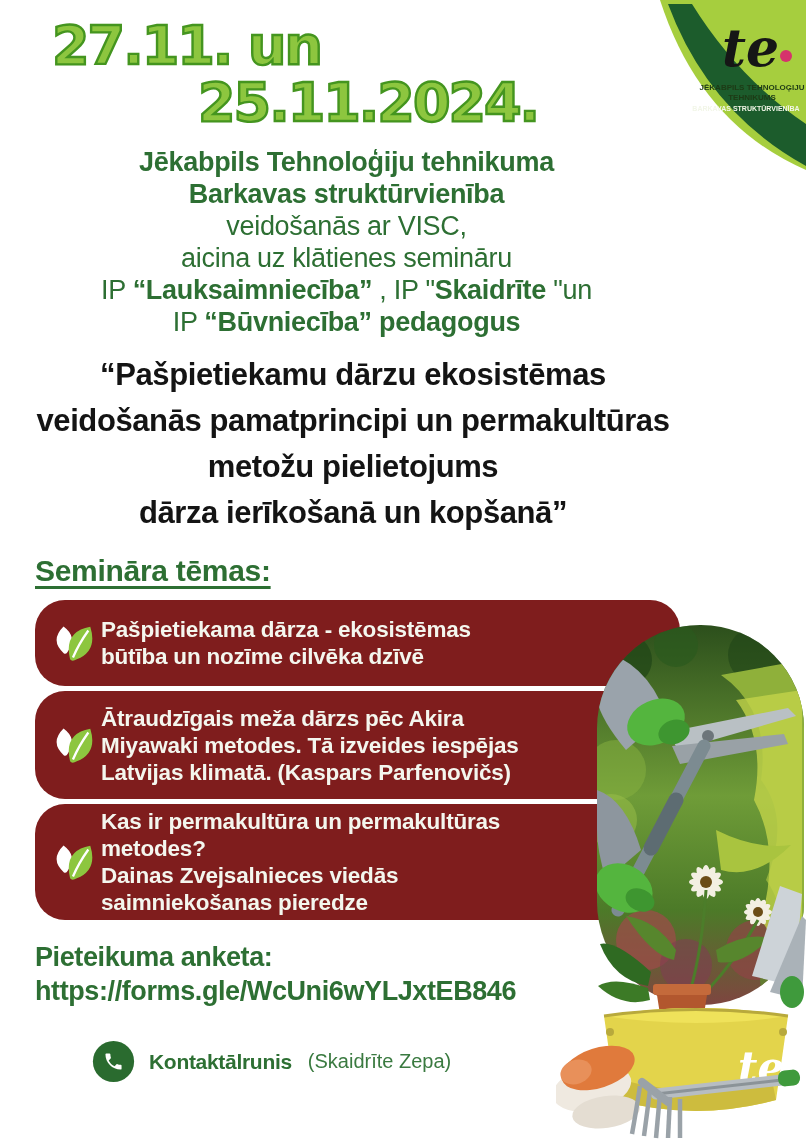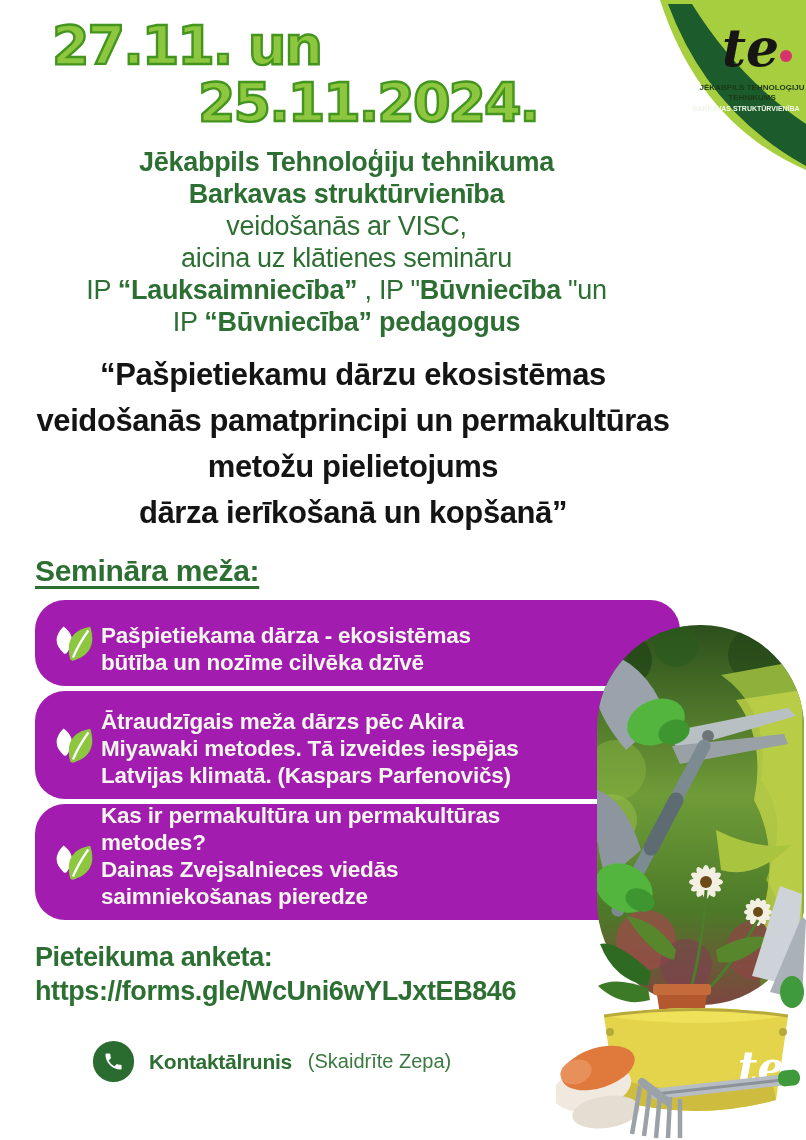--- a/index.html
+++ b/index.html
@@ -33,23 +33,23 @@
     letter-spacing:-0.4px;white-space:pre-line;
   }
   
   .topics-heading{
     position:absolute;left:35px;top:554px;
     color:#2d6f33;font-weight:800;font-size:30px;letter-spacing:-0.3px;
     text-decoration:underline;text-decoration-thickness:3px;text-underline-offset:5px;
   }
   .topic-box{
     position:absolute;left:35px;width:645px;
-    background:#a21caf;border-radius:30px;
+    background:#7f1d1d;border-radius:30px;
     color:#f4f6ee;font-weight:700;font-size:22.5px;line-height:27px;
-    display:flex;align-items:flex-end;box-sizing:border-box;
+    display:flex;align-items:center;box-sizing:border-box;
     padding:10px 14px 10px 66px;white-space:pre-line;letter-spacing:-0.2px;
   }
   .topic-box .leaf{position:absolute;left:12px;top:50%;transform:translateY(-50%);}
   .box1{top:600px;height:86px;}
   .box2{top:691px;height:108px;}
   .box3{top:804px;height:116px;}
   
   .garden{position:absolute;left:556px;top:620px;width:250px;height:520px;}
   
   .signup{
@@ -81,30 +81,30 @@
       <text x="118" y="100" text-anchor="middle" font-size="8" font-weight="700" fill="#1d3a15">TEHNIKUMS</text>
       <text x="112" y="111" text-anchor="middle" font-size="7" font-weight="700" fill="#f2f6e8">BARKAVAS STRUKTŪRVIENĪBA</text>
     </g>
   </svg>
 
   <div class="intro">
     <div class="b">Jēkabpils Tehnoloģiju tehnikuma</div>
     <div class="b">Barkavas struktūrvienība</div>
     <div>veidošanās ar VISC,</div>
     <div>aicina uz klātienes semināru</div>
-    <div><span>IP </span><span class="b">“Lauksaimniecība”</span><span> , IP "</span><span class="b">Būvniecība</span><span> "un</span></div>
+    <div><span>IP </span><span class="b">“Lauksaimniecība”</span><span> , IP "</span><span class="b">Skaidrīte</span><span> "un</span></div>
     <div><span>IP </span><span class="b">“Būvniecība”</span><span class="b"> pedagogus</span></div>
   </div>
 
   <div class="main-title">“Pašpietiekamu dārzu ekosistēmas
 veidošanās pamatprincipi un permakultūras
 metožu pielietojums
 dārza ierīkošanā un kopšanā”</div>
 
-  <div class="topics-heading">Semināra meža:</div>
+  <div class="topics-heading">Semināra tēmas:</div>
 
   <div class="topic-box box1">
     <svg class="leaf" width="50" height="50" viewBox="0 0 52 52">
       <path d="M13 35 Q4 17 23 9 Q33 25 17 35 Q15 37 13 35 Z" fill="#ffffff" transform="rotate(-22 20 24)"></path>
       <path d="M24 43 Q17 14 45 9 Q53 34 31 43 Q26 46 24 43 Z" fill="#8dc63f"></path>
       <path d="M27 41 Q33 27 43 13" stroke="#ffffff" stroke-width="2.4" fill="none"></path>
     </svg>
     <span>Pašpietiekama dārza - ekosistēmas
 būtība un nozīme cilvēka dzīvē</span>
   </div>

